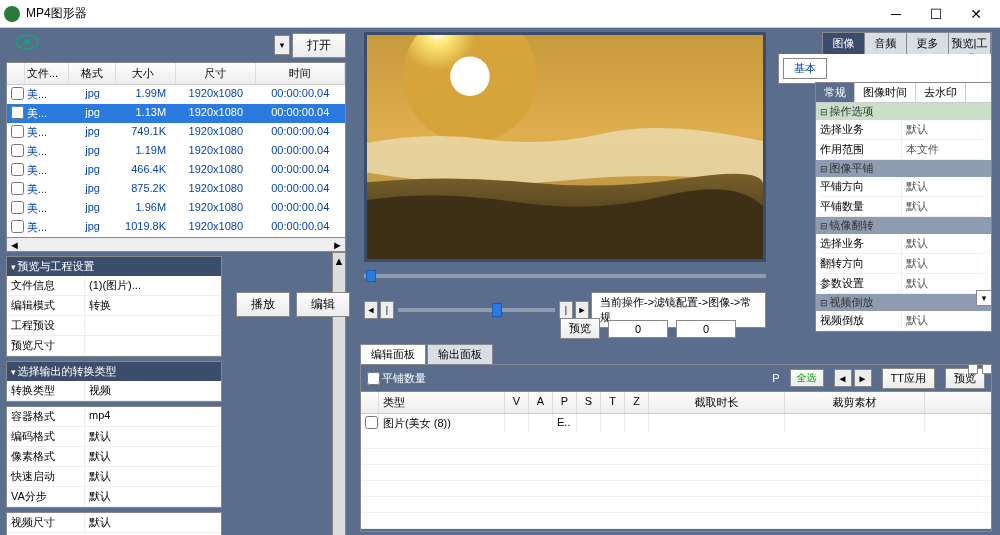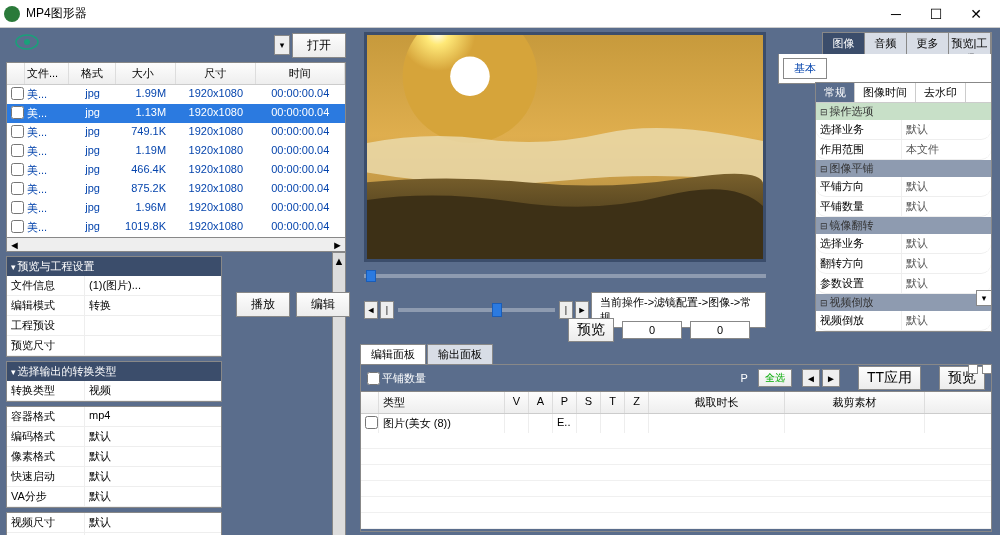--- a/index.html
+++ b/index.html
@@ -8,21 +8,21 @@
 
 .titlebar { height: 28px; background: #fff; display: flex; align-items: center; padding: 0 4px; border-bottom: 1px solid #ccc; }
 .titlebar .app-icon { width: 16px; height: 16px; background: #2a7a3a; border-radius: 50%; margin-right: 6px; }
 .titlebar .title { flex: 1; font-size: 12px; }
 .win-btn { width: 40px; height: 22px; display: flex; align-items: center; justify-content: center; font-size: 14px; cursor: pointer; }
 .eye-icon { width: 30px; height: 20px; display: flex; align-items: center; justify-content: center; }
 .eye-icon svg { fill: #1aa07a; }
 
 
 .btn { background: linear-gradient(#fdfdfd,#ececec); border: 1px solid #888; padding: 3px 14px; cursor: pointer; font-size: 12px; }
-.btn.sm { padding: 2px 8px; font-size: 14px; margin-left: 8px; }
+.btn.sm { padding: 2px 8px; font-size: 11px; }
 .btn.xs { padding: 1px 6px; font-size: 10px; }
 
 
 .left-col { position: absolute; left: 6px; top: 62px; width: 340px; }
 .open-row { position: absolute; left: 6px; top: 32px; width: 340px; height: 26px; display: flex; justify-content: flex-end; align-items: center; gap: 2px; }
 .open-row .dd { width: 16px; height: 20px; border: 1px solid #888; background: #eee; display: flex; align-items: center; justify-content: center; font-size: 9px; }
 
 
 .file-table { background: #fff; border: 1px solid #888; width: 100%; }
 .file-table .hdr { display: flex; background: linear-gradient(#fdfdfd,#eee); border-bottom: 1px solid #ccc; }

